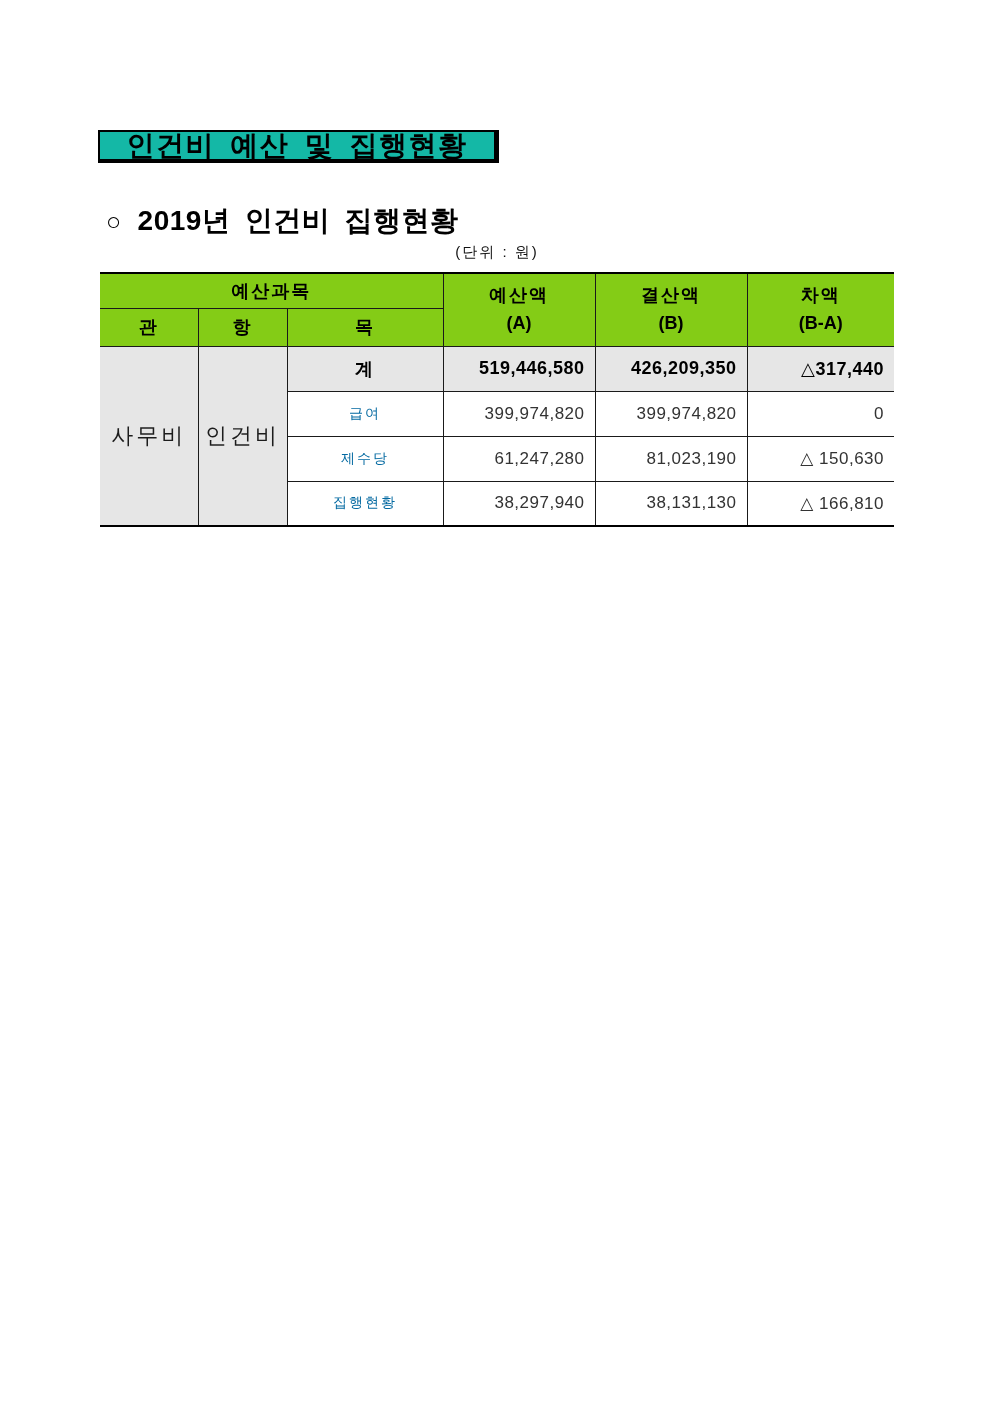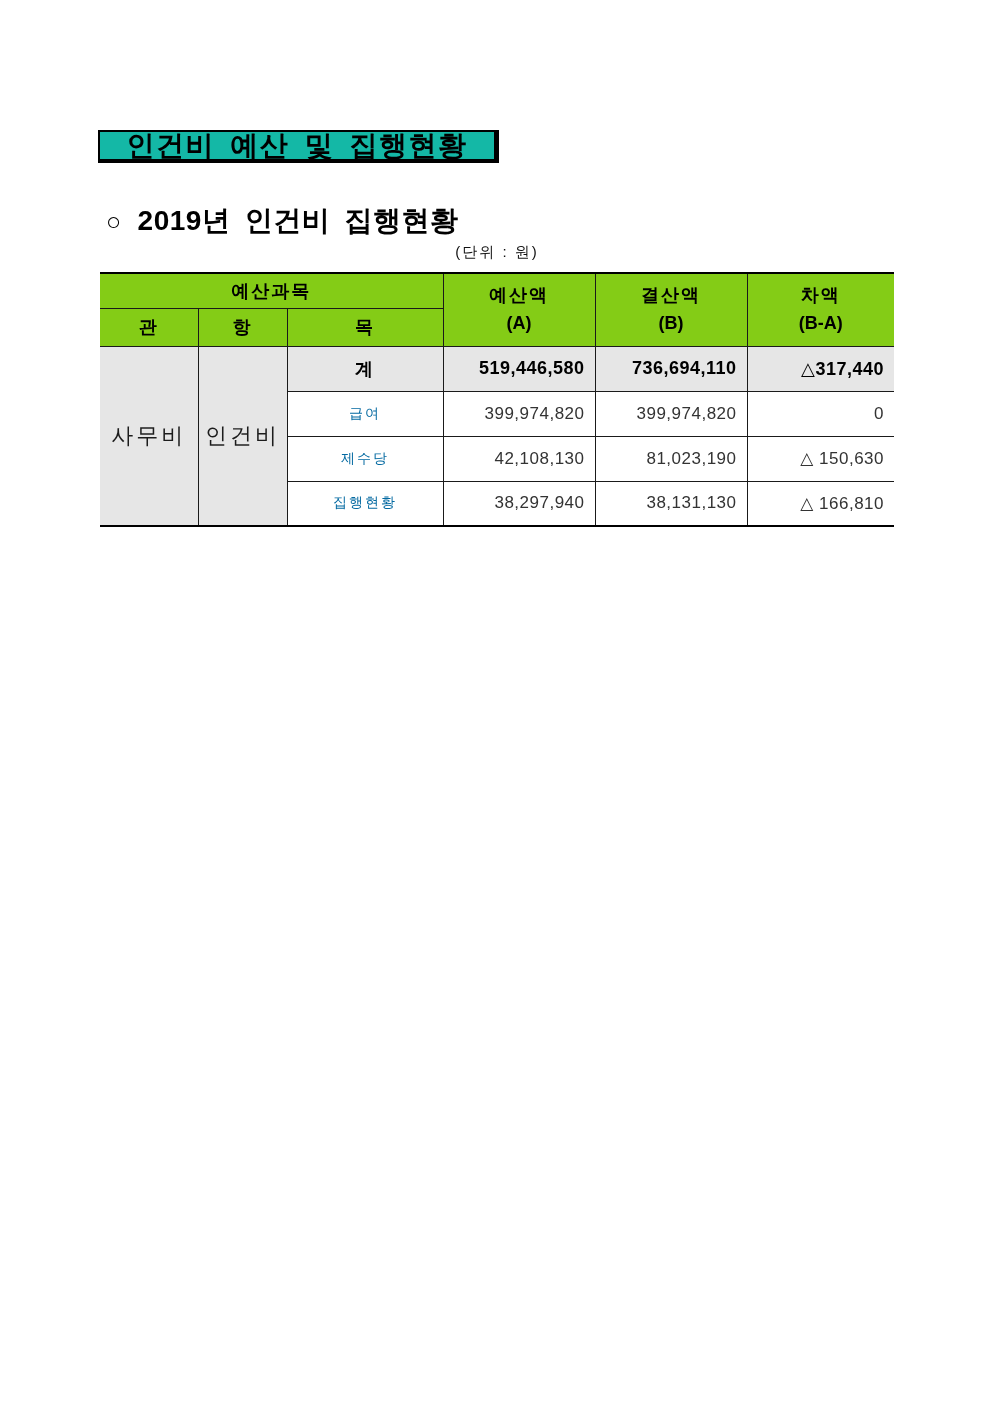--- a/index.html
+++ b/index.html
@@ -131,32 +131,32 @@
       <th>항</th>
       <th>목</th>
     </tr>
   </thead>
   <tbody>
     <tr class="brow total-row">
       <td rowspan="4" class="cat">사무비</td>
       <td rowspan="4" class="cat">인건비</td>
       <td class="mok">계</td>
       <td class="num">519,446,580</td>
-      <td class="num">736,694,110</td>
+      <td class="num">426,209,350</td>
       <td class="num">△317,440</td>
     </tr>
     <tr class="brow">
       <td class="mok">급여</td>
       <td class="num">399,974,820</td>
       <td class="num">399,974,820</td>
       <td class="num">0</td>
     </tr>
     <tr class="brow">
       <td class="mok">제수당</td>
-      <td class="num">42,108,130</td>
+      <td class="num">61,247,280</td>
       <td class="num">81,023,190</td>
       <td class="num">△ 150,630</td>
     </tr>
     <tr class="brow">
       <td class="mok">집행현황</td>
       <td class="num">38,297,940</td>
       <td class="num">38,131,130</td>
       <td class="num">△ 166,810</td>
     </tr>
   </tbody>

